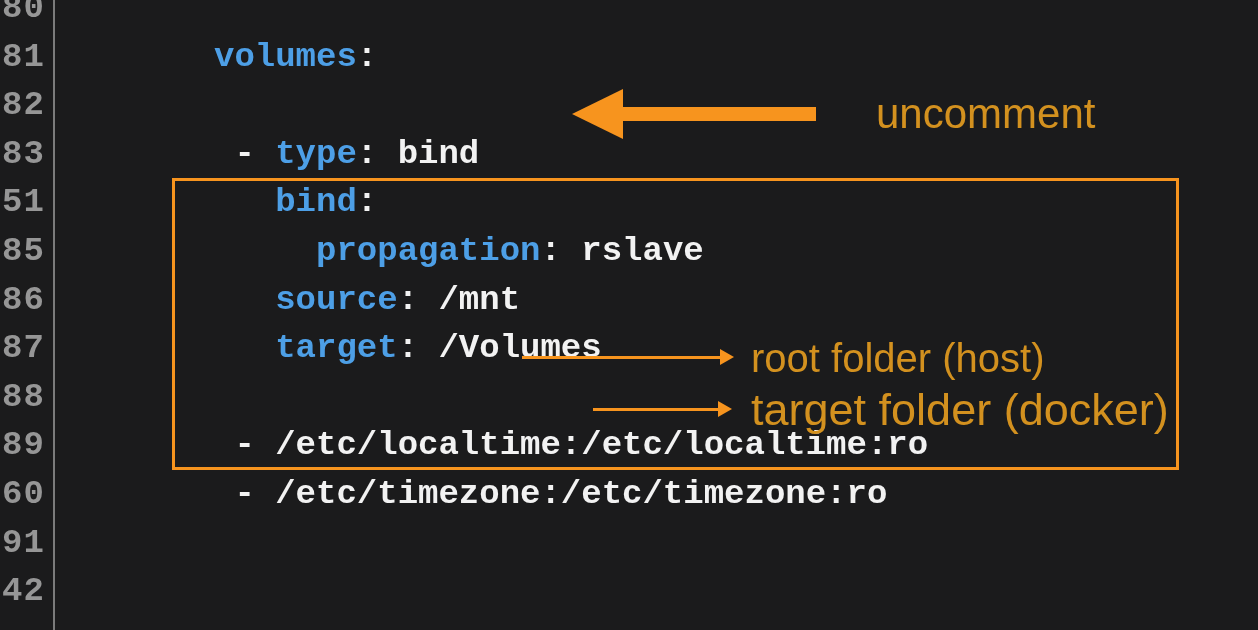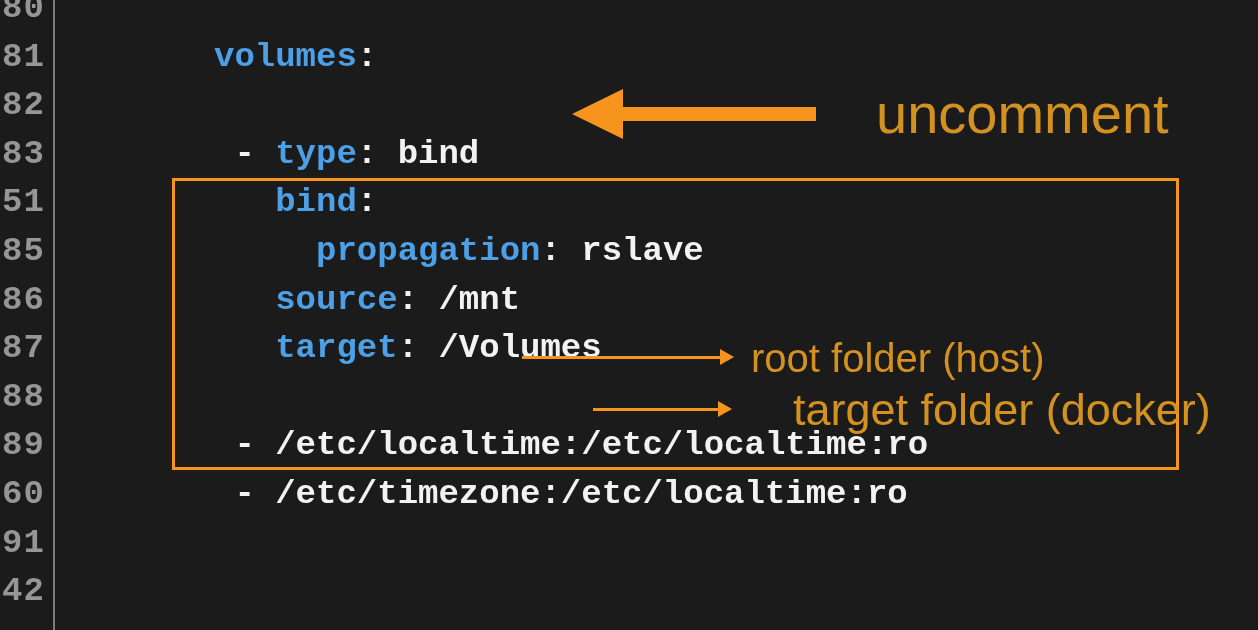--- a/index.html
+++ b/index.html
@@ -84,23 +84,23 @@
   .shaft-target { left: 593px; top: 408px; width: 125px; }
   .head-target  { left: 718px; top: 401px; }
 
   
   .ann-label {
     position: absolute;
     font-family: "Liberation Sans", sans-serif;
     color: var(--annotation-text);
     white-space: nowrap;
   }
-  .label-uncomment { left: 876px; top: 88px;  font-size: 56px; line-height: 52px; }
+  .label-uncomment { left: 876px; top: 88px;  font-size: 42px; line-height: 52px; }
   .label-source    { left: 751px; top: 334px; font-size: 40px; line-height: 48px; }
-  .label-target    { left: 751px; top: 386px; font-size: 45px; line-height: 48px; margin-left: 42px; }
+  .label-target    { left: 751px; top: 386px; font-size: 45px; line-height: 48px; }
 </style>
 </head>
 <body>
 
 <div class="editor">
 
   <div class="gutter">
       <div class="gutter-num">80</div>
       <div class="gutter-num">81</div>
       <div class="gutter-num">82</div>
@@ -121,21 +121,21 @@
       <div class="code-line"></div>
       <div class="code-line"><span class="tok-key">volumes</span><span class="tok-plain">:</span></div>
       <div class="code-line"></div>
       <div class="code-line"><span class="tok-plain"> - </span><span class="tok-key">type</span><span class="tok-plain">: bind</span></div>
       <div class="code-line"><span class="tok-plain">   </span><span class="tok-key">bind</span><span class="tok-plain">:</span></div>
       <div class="code-line"><span class="tok-plain">     </span><span class="tok-key">propagation</span><span class="tok-plain">: rslave</span></div>
       <div class="code-line"><span class="tok-plain">   </span><span class="tok-key">source</span><span class="tok-plain">: /mnt</span></div>
       <div class="code-line"><span class="tok-plain">   </span><span class="tok-key">target</span><span class="tok-plain">: /Volumes</span></div>
       <div class="code-line"></div>
       <div class="code-line"><span class="tok-plain"> - /etc/localtime:/etc/localtime:ro</span></div>
-      <div class="code-line"><span class="tok-plain"> - /etc/timezone:/etc/localtime:ro</span></div>
+      <div class="code-line"><span class="tok-plain"> - /etc/timezone:/etc/timezone:ro</span></div>
       <div class="code-line"></div>
     </div>
 
   <div class="highlight-box"></div>
 
   <div>
     <div class="big-arrow-head"></div>
     <div class="big-arrow-shaft"></div>
     <div class="ann-label label-uncomment">uncomment</div>
   </div>

